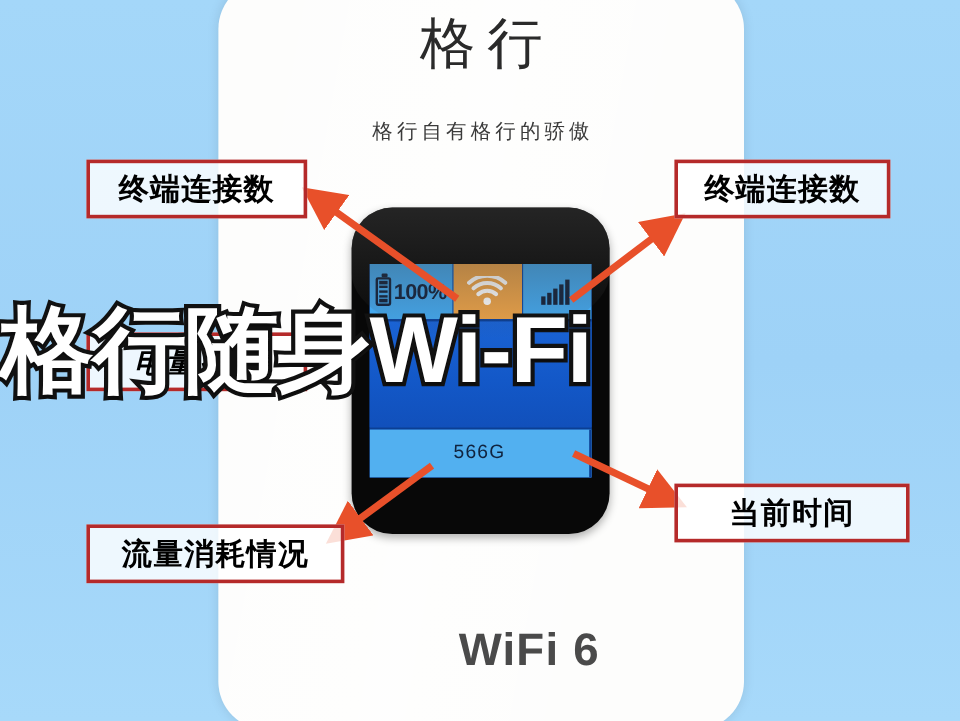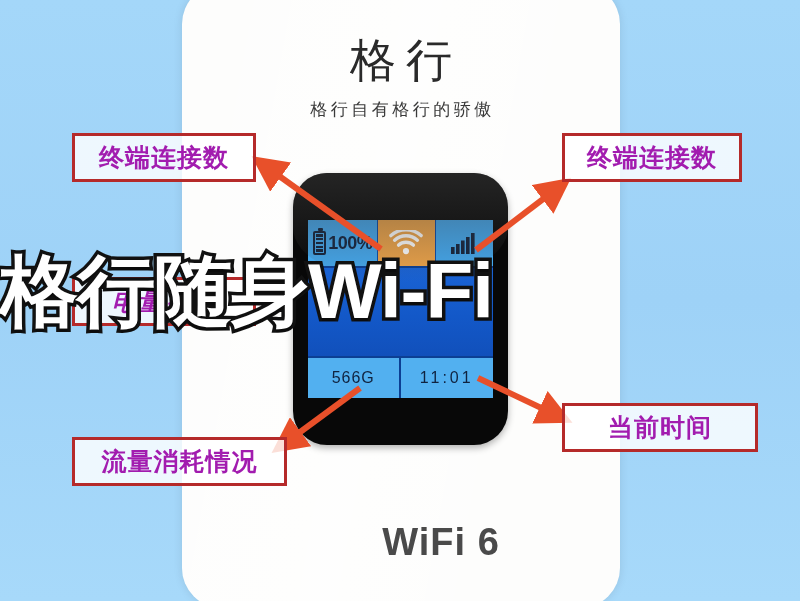--- a/index.html
+++ b/index.html
@@ -40,21 +40,21 @@
     left: 0; top: 0; right: 0; bottom: 0;
     border-radius: 40px;
     background: linear-gradient(100deg, rgba(255,255,255,0) 0%, rgba(255,255,255,0.55) 45%, rgba(250,250,248,0) 80%);
     pointer-events: none;
   }
 
   
   .brand-title {
     position: absolute;
     left: 182px;
-    top: 30px;
+    top: 6px;
     width: 438px;
     text-align: center;
     font-family: "Liberation Serif", "DejaVu Serif", serif;
     font-size: 46px;
     letter-spacing: 10px;
     color: #2a2a2a;
     text-indent: 10px;
   }
   .brand-sub {
     position: absolute;
@@ -210,21 +210,21 @@
   .callout {
     position: absolute;
     background: rgba(255,255,255,0.82);
     border: 3px solid #b52a2a;
     box-sizing: border-box;
     display: flex;
     align-items: center;
     justify-content: center;
     font-size: 25px;
     font-weight: bold;
-    color: #a21caf;
+    color: #000000;
     letter-spacing: 1px;
     white-space: nowrap;
   }
   .callout.c-terminals { left: 72px;  top: 133px; width: 184px; height: 49px; }
   .callout.c-signal    { left: 562px; top: 133px; width: 180px; height: 49px; }
   .callout.c-device    { left: 72px;  top: 277px; width: 184px; height: 49px; font-style: italic; }
   .callout.c-data      { left: 72px;  top: 437px; width: 215px; height: 49px; }
   .callout.c-time      { left: 562px; top: 403px; width: 196px; height: 49px; }
 
   
@@ -302,21 +302,20 @@
         </div>
 
       </div>
 
       <div class="mid-panel">
         <div class="mid-sheen"></div>
       </div>
 
       <div class="bottom-row">
         <div class="bottom-cell left">566G</div>
-        <div class="bottom-cell right">11:01</div>
       </div>
 
     </div>
   </div>
 
   <div class="wifi6">WiFi 6</div>
 
   <svg class="arrow-layer" viewBox="0 0 800 601">
     <defs>
       <marker id="ah" markerWidth="6" markerHeight="6" refX="2.6" refY="3" orient="auto">

